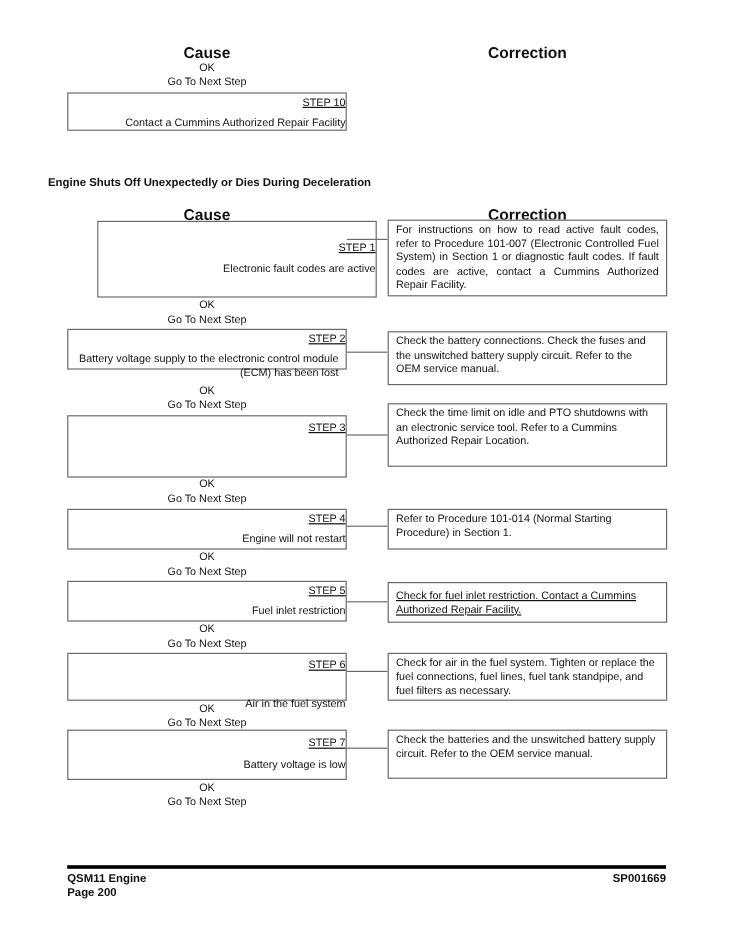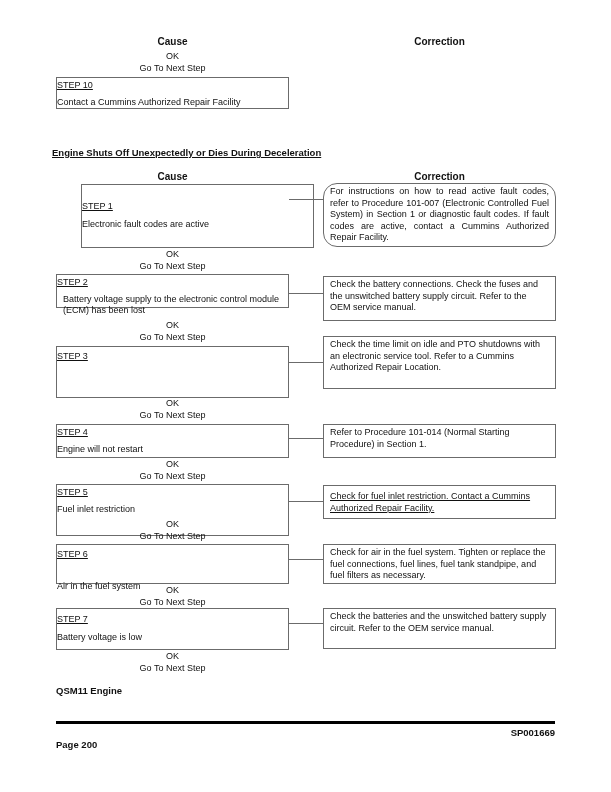--- a/index.html
+++ b/index.html
@@ -1,43 +1,43 @@
 <!DOCTYPE html>
 <html><head>
 <meta charset="utf-8">
 <style>
   html, body { margin: 0; padding: 0; background: #ffffff; }
   body { width: 611px; height: 792px; position: relative; overflow: hidden;
          font-family: "Liberation Sans", sans-serif; color: #111; }
   .abs { position: absolute; }
-  .hdr { font-weight: bold; font-size: 10px; text-align: center; }
+  .hdr { font-weight: bold; font-size: 13px; text-align: center; }
   .box { position: absolute; border: 1px solid #6b6b6b; box-sizing: border-box; background: #fff; }
-  .cause { left: 56px; width: 233px; text-align: left; font-size: 9px; line-height: 11.5px; }
+  .cause { left: 56px; width: 233px; text-align: right; font-size: 9px; line-height: 11.5px; }
   .corr { left: 323px; width: 233px; font-size: 9px; line-height: 11.5px; padding: 2px 6px 2px 6px; text-align: left; }
-  .corr.just { text-align: justify; border-radius: 14px; }
+  .corr.just { text-align: justify; }
   .step-label { text-decoration: underline; display: block; }
   .conn { position: absolute; left: 289px; width: 34px; height: 0; border-top: 1px solid #6b6b6b; }
   .okgo { position: absolute; left: 56px; width: 233px; text-align: center; font-size: 9px; line-height: 11.5px; }
   .section-title { font-weight: bold; font-size: 9.5px; }
   .rule { position: absolute; left: 56px; width: 499px; height: 3px; background: #000; }
   .foot { font-weight: bold; font-size: 9.5px; line-height: 12px; }
 </style>
 </head>
 <body>
 
 <div class="abs hdr" style="left:56px;width:233px;top:36px;">Cause</div>
 <div class="abs hdr" style="left:323px;width:233px;top:36px;">Correction</div>
 <div class="okgo" style="top:51px;">OK</div>
 <div class="okgo" style="top:63px;">Go To Next Step</div>
 <div class="box cause" style="top:77px;height:32px;padding-top:2px;">
   <span class="step-label">STEP 10</span>
   <span style="display:block;margin-top:5px;">Contact a Cummins Authorized Repair Facility</span>
 </div>
 
-<div class="abs section-title" style="left:52px;top:147px;text-decoration:underline;">Engine Shuts Off Unexpectedly or Dies During Deceleration</div>
+<div class="abs section-title" style="left:40px;top:147px;">Engine Shuts Off Unexpectedly or Dies During Deceleration</div>
 
 <div class="abs hdr" style="left:56px;width:233px;top:171px;">Cause</div>
 <div class="abs hdr" style="left:323px;width:233px;top:171px;">Correction</div>
 
 <div class="box cause" style="top:184px;height:64px;padding-top:16px;margin-left:25px;">
   <span class="step-label">STEP 1</span>
   <span style="display:block;margin-top:6px;">Electronic fault codes are active</span>
 </div>
 <div class="conn" style="top:199px;"></div>
 <div class="box corr just" style="top:183px;height:64px;">For instructions on how to read active fault codes, refer to Procedure 101-007 (Electronic Controlled Fuel System) in Section 1 or diagnostic fault codes. If fault codes are active, contact a Cummins Authorized Repair Facility.</div>
@@ -63,21 +63,21 @@
 
 <div class="box cause" style="top:424px;height:34px;padding-top:2px;">
   <span class="step-label">STEP 4</span>
   <span style="display:block;margin-top:5px;">Engine will not restart</span>
 </div>
 <div class="conn" style="top:438px;"></div>
 <div class="box corr" style="top:424px;height:34px;">Refer to Procedure 101-014 (Normal Starting Procedure) in Section 1.</div>
 <div class="okgo" style="top:459px;">OK</div>
 <div class="okgo" style="top:471px;">Go To Next Step</div>
 
-<div class="box cause" style="top:484px;height:52px;padding-top:2px;">
+<div class="box cause" style="top:484px;height:34px;padding-top:2px;">
   <span class="step-label">STEP 5</span>
   <span style="display:block;margin-top:5px;">Fuel inlet restriction</span>
 </div>
 <div class="conn" style="top:501px;"></div>
 <div class="box corr" style="top:485px;height:34px;padding-top:5px;text-decoration:underline;">Check for fuel inlet restriction. Contact a Cummins Authorized Repair Facility.</div>
 <div class="okgo" style="top:519px;">OK</div>
 <div class="okgo" style="top:531px;">Go To Next Step</div>
 
 <div class="box cause" style="top:544px;height:40px;padding-top:4px;">
   <span class="step-label">STEP 6</span>
@@ -91,15 +91,15 @@
 <div class="box cause" style="top:608px;height:42px;padding-top:5px;">
   <span class="step-label">STEP 7</span>
   <span style="display:block;margin-top:6px;">Battery voltage is low</span>
 </div>
 <div class="conn" style="top:623px;"></div>
 <div class="box corr" style="top:608px;height:41px;">Check the batteries and the unswitched battery supply circuit. Refer to the OEM service manual.</div>
 <div class="okgo" style="top:651px;">OK</div>
 <div class="okgo" style="top:663px;">Go To Next Step</div>
 
 <div class="rule" style="top:721px;"></div>
-<div class="abs foot" style="left:56px;top:685px;text-align:right;">QSM11 Engine</div>
+<div class="abs foot" style="left:56px;top:727px;text-align:right;">QSM11 Engine</div>
 <div class="abs foot" style="left:56px;top:739px;">Page 200</div>
 <div class="abs foot" style="right:56px;top:727px;text-align:right;">SP001669</div>
 
 </body></html>

